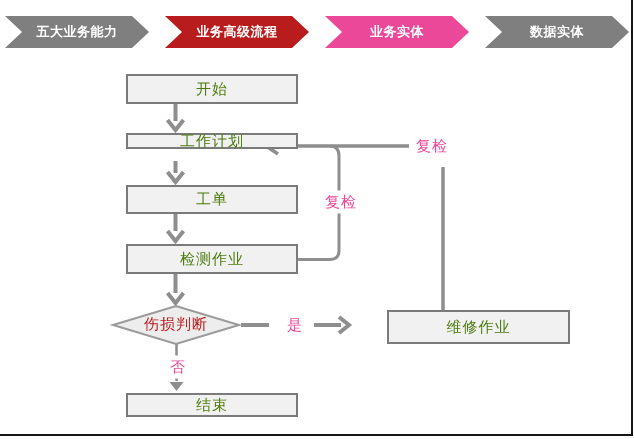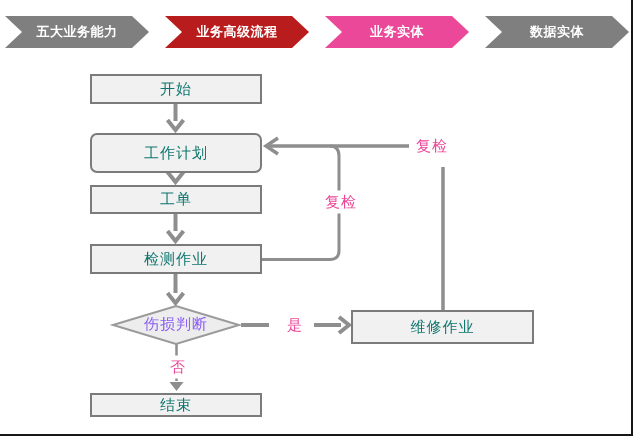--- a/index.html
+++ b/index.html
@@ -15,39 +15,39 @@
     flex:1;position:relative;background:#7F7F7F;color:#fff;
     font-size:13px;font-weight:bold;line-height:32px;text-align:center;
     clip-path:polygon(0% 0%,calc(100% - 17px) 0%,100% 50%,calc(100% - 17px) 100%,0% 100%,17px 50%);
     letter-spacing:0.5px;
   }
   .chev.active{background:#2E75B6;}
   
   .node{
     position:absolute;box-sizing:border-box;background:#F1F1F1;border:2px solid #7B7B7B;
     display:flex;align-items:center;justify-content:center;
-    font-size:15px;color:#0f766e;letter-spacing:1px;
+    font-size:15px;color:#4d7c0f;letter-spacing:1px;margin-left:36px;
   }
   .n-start  {left:90px;top:74px; width:172px;height:30px;}
-  .n-plan   {left:90px;top:133px;width:172px;height:40px;border-radius:7px;}
+  .n-plan   {left:90px;top:133px;width:172px;height:16px;}
   .n-order  {left:90px;top:185px;width:172px;height:29px;}
   .n-inspect{left:90px;top:244px;width:172px;height:30px;}
   .n-repair {left:351px;top:310px;width:183px;height:34px;}
   .n-end    {left:90px;top:393px;width:172px;height:24px;font-family:Liberation Mono, monospace;}
   
   svg.wires{position:absolute;left:0;top:0;width:631px;height:434px;}
   
   .elabel{
     position:absolute;background:#fff;color:#ec4899;font-size:15px;
     padding:2px 7px;white-space:nowrap;transform:translate(-50%,-50%);
     letter-spacing:1px;
   }
   .dlabel{
     position:absolute;left:116px;top:315px;width:120px;text-align:center;
-    font-size:15px;color:#8b5cf6;letter-spacing:1px;
+    font-size:15px;color:#b91c1c;letter-spacing:1px;
   }
 </style>
 </head>
 <body>
 
 <div class="stage">
 
   <div class="banner">
     <div class="chev" style="background: rgb(127, 127, 127);">五大业务能力</div>
     <div class="chev" style="background: #b91c1c;">业务高级流程</div>

